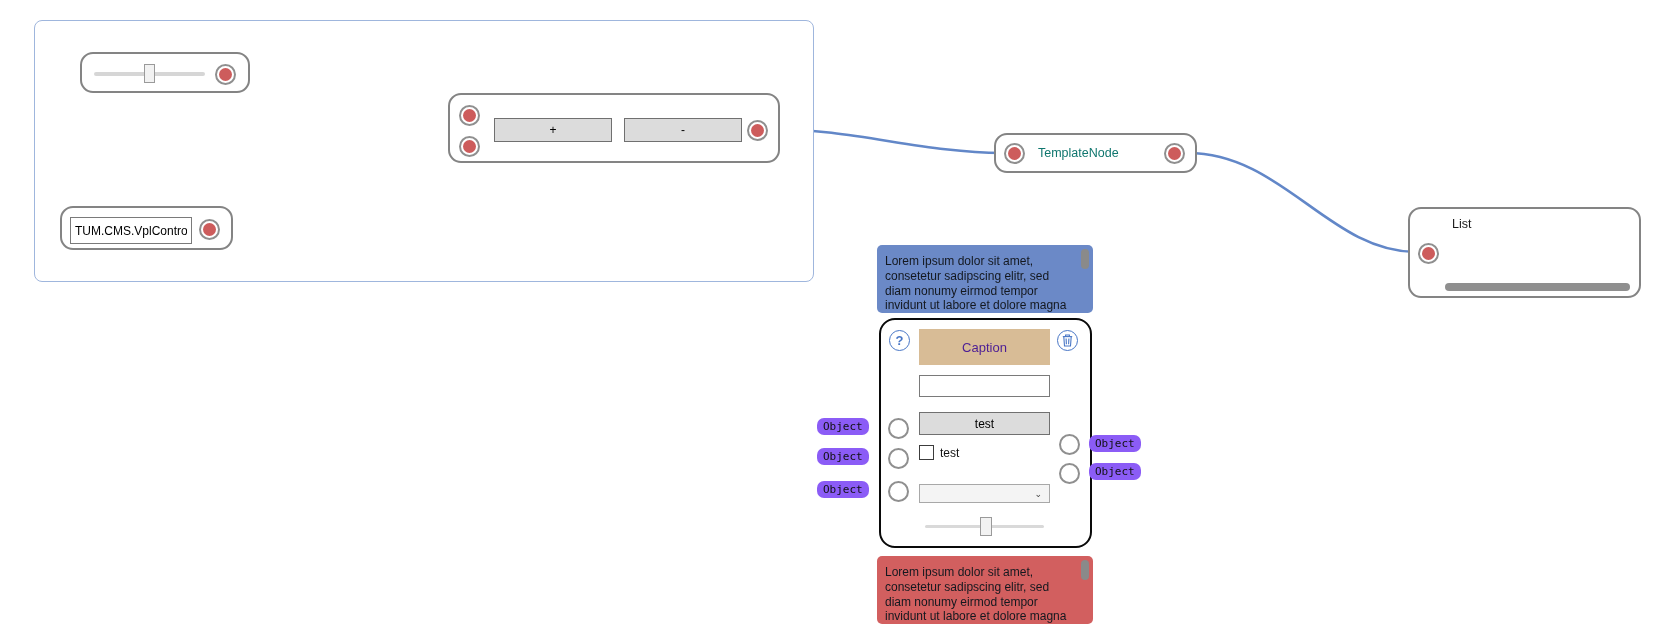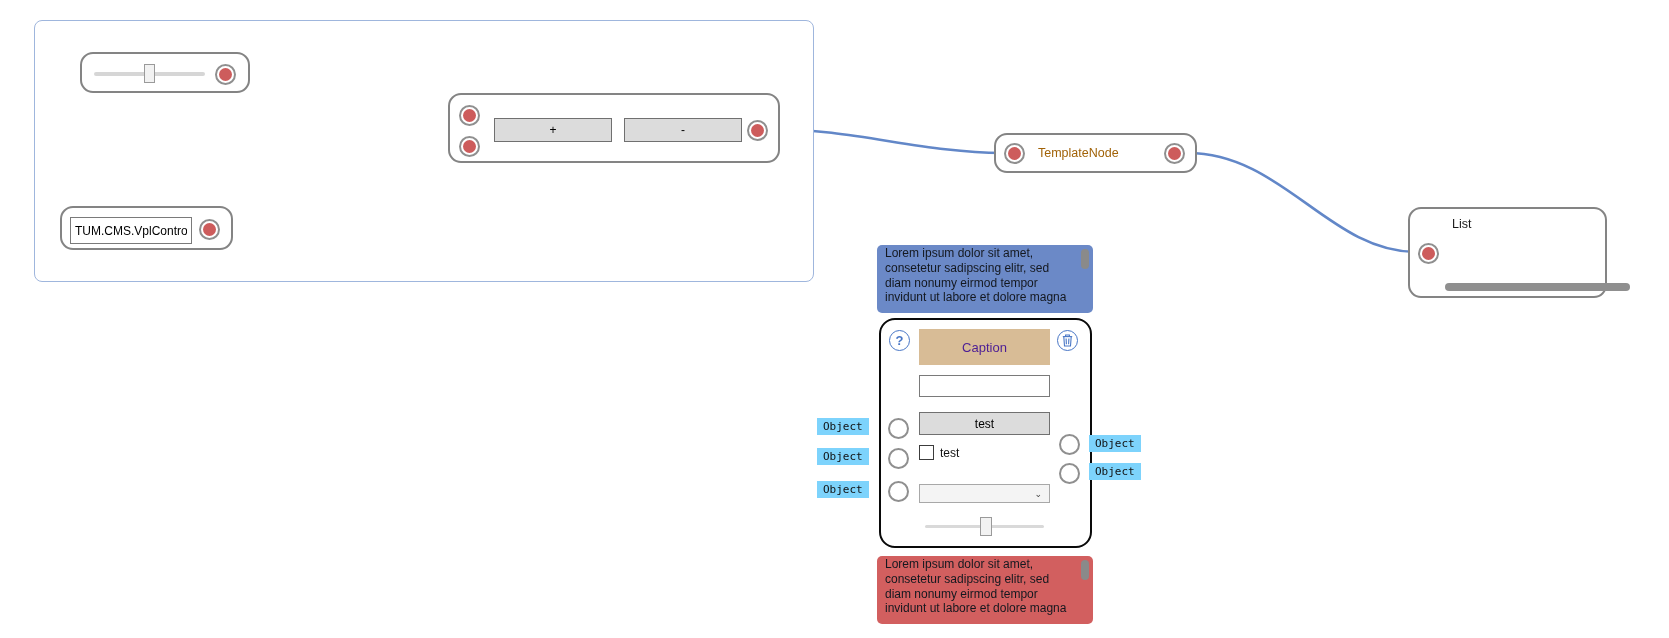--- a/index.html
+++ b/index.html
@@ -37,32 +37,32 @@
   
   #math-node{left:448px;top:93px;width:332px;height:70px}
   .gray-btn{position:absolute;height:24px;background:#dcdcdc;border:1.5px solid #707070;
     font:12px "Liberation Sans",sans-serif;text-align:center;cursor:pointer}
   #btn-plus{left:44px;top:23px;width:118px}
   #btn-minus{left:174px;top:23px;width:118px}
 
   
   #template-node{left:994px;top:133px;width:203px;height:40px}
   #template-node .node-label{position:absolute;left:42px;top:0;height:100%;display:flex;
-    align-items:center;font-size:12.5px;color:#a16207}
-
-  
-  #list-node{left:1408px;top:207px;width:199px;height:91px}
+    align-items:center;font-size:12.5px;color:#0f766e}
+
+  
+  #list-node{left:1408px;top:207px;width:233px;height:91px}
   .list-text{position:absolute;left:42px;top:6px;font-size:12.5px;color:#1a1a1a;line-height:18px;white-space:nowrap}
   .list-items{padding-left:5px}
   .list-scrollbar{position:absolute;left:35px;top:74px;width:185px;height:8px;
     background:#8f8f8f;border-radius:4px}
 
   
   .tooltip{position:absolute;left:877px;width:216px;height:68px;border-radius:5px;
-    padding:1px 8px;color:#14181f;font-size:12px;line-height:14.8px;z-index:3}
+    padding:9px 8px;color:#14181f;font-size:12px;line-height:14.8px;z-index:3}
   #tooltip-top{top:245px;background:var(--tooltip-blue)}
   #tooltip-bottom{top:556px;background:var(--tooltip-red)}
   .tt-scroll{position:absolute;right:4px;top:4px;width:8px;height:20px;background:#8a8a8a;border-radius:4px}
 
   
   #custom-node{left:879px;top:318px;width:213px;height:230px;border:2.5px solid #0a0a0a;
     border-radius:16px;background:#fff;position:absolute;z-index:2}
   .icon-circle{position:absolute;width:21px;height:21px;border:1.5px solid var(--icon-blue);
     border-radius:50%;display:flex;align-items:center;justify-content:center;cursor:pointer}
   #help-icon{left:8px;top:10px;color:var(--icon-blue);font-weight:bold;font-size:13px}
@@ -74,21 +74,21 @@
   #custom-btn{left:38px;top:92px;width:131px;height:23px;line-height:20px}
   .checkbox-row{position:absolute;left:38px;top:125px;display:flex;align-items:center;font-size:12px;color:#111}
   .checkbox{width:15px;height:15px;border:1px solid #3c3c3c;background:#fff;margin-right:6px}
   .dropdown{position:absolute;left:38px;top:164px;width:131px;height:19px;background:#f4f4f4;
     border:1px solid #a8a8a8;display:flex;align-items:center;justify-content:flex-end;
     padding-right:7px;color:#444;font-size:9px;cursor:pointer}
   #custom-node .slider-area{left:44px;top:205px;width:119px;height:3px;background:#d9d9d9}
   #custom-node .slider-thumb{width:12px;height:19px}
   .port-empty{background:#fff}
 
-  .obj-label{position:absolute;background:#7dd3fc;border-radius:0;padding:2px 6px;
+  .obj-label{position:absolute;background:#8b5cf6;border-radius:7px;padding:2px 6px;
     font:11px "DejaVu Sans Mono",monospace;color:#111;z-index:2}
 </style>
 </head>
 <body>
 
 <div id="canvas">
 
   <svg id="wires" width="1669" height="638">
     <path class="wire" d="M 250 73 C 320 73 390 114 456 114"></path>
     <path class="wire" d="M 223 231 C 312 231 375 145 456 145"></path>

